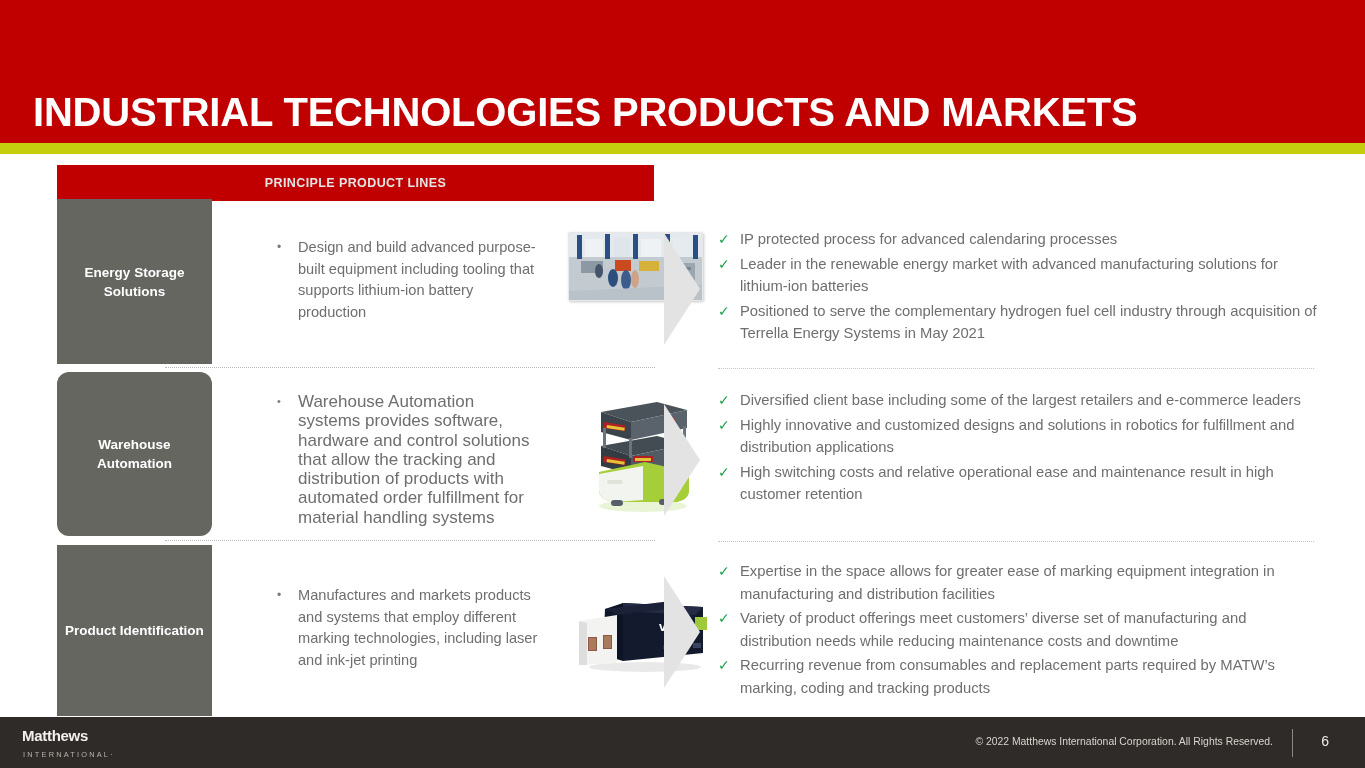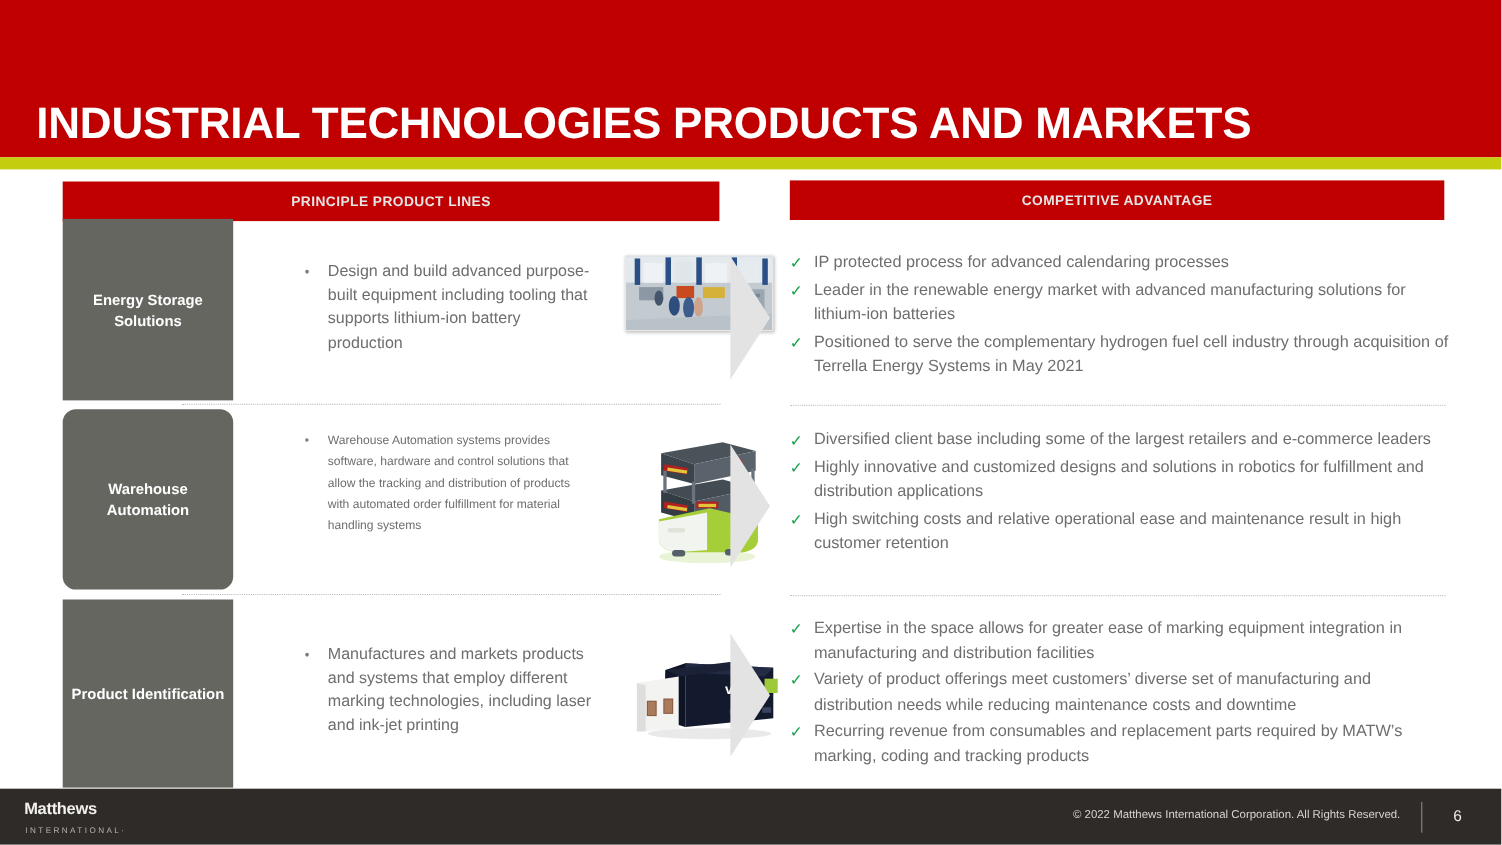--- a/index.html
+++ b/index.html
@@ -111,21 +111,20 @@
 <body>
 
 <div class="slide">
 
   <div class="title-band">
     <div class="title">INDUSTRIAL TECHNOLOGIES PRODUCTS AND MARKETS</div>
   </div>
   <div class="accent-bar"></div>
 
   <div class="col-header" id="hdr-left">PRINCIPLE PRODUCT LINES</div>
-  <div class="col-header" id="hdr-right">COMPETITIVE ADVANTAGE</div>
 
   <div class="row" style="top:199px;height:165px;width:598px;">
     <div class="row-label" style="height:165px;text-align:center;">Energy Storage Solutions</div>
     <div class="row-body">
       <div class="bullet-wrap" style="left:50px;top:38px;width:268px;">
         <div class="bullet-dot">•</div>
         <div class="bullet-text">Design and build advanced purpose-built equipment including tooling that supports lithium-ion battery production</div>
       </div>
       <div class="thumb" style="left:346px;top:33px;width:133px;height:67px;">
         <svg width="133" height="67" viewBox="0 0 133 67">
@@ -161,21 +160,21 @@
     <svg width="40" height="116" viewBox="0 0 40 116">
       <path d="M2 2 L38 58 L2 114 Z" fill="#e3e3e3"></path>
     </svg>
   </div>
 
   <div class="row" style="top:372px;height:164px;width:598px;">
     <div class="row-label" style="height:164px;border-radius:12px;">Warehouse Automation</div>
     <div class="row-body">
       <div class="bullet-wrap" style="left:50px;top:20px;width:268px;">
         <div class="bullet-dot" style="font-size:11px;line-height:19px;">•</div>
-        <div class="bullet-text" style="font-size:11px;line-height:19.3px;">Warehouse Automation systems provides software, hardware and control solutions that allow the tracking and distribution of products with automated order fulfillment for material handling systems</div>
+        <div class="bullet-text" style="font-size:17px;line-height:19.3px;">Warehouse Automation systems provides software, hardware and control solutions that allow the tracking and distribution of products with automated order fulfillment for material handling systems</div>
       </div>
       <div style="position:absolute;left:363px;top:22px;width:110px;height:118px;">
         <svg width="110" height="118" viewBox="0 0 110 118">
           <ellipse cx="58" cy="112" rx="44" ry="6" fill="#dff0c4" opacity="0.7"></ellipse>
 
           <path d="M16 18 L72 8 L102 16 L46 28 Z" fill="#4a525a"></path>
           <path d="M16 18 L46 28 L46 46 L16 38 Z" fill="#3b434b"></path>
           <path d="M46 28 L102 16 L102 34 L46 46 Z" fill="#5a636c"></path>
           <rect x="19" y="28" width="22" height="6" fill="#b02020" transform="rotate(9 19 28)"></rect>
           <rect x="22" y="31" width="18" height="3" fill="#e2c33a" transform="rotate(9 22 31)"></rect>

